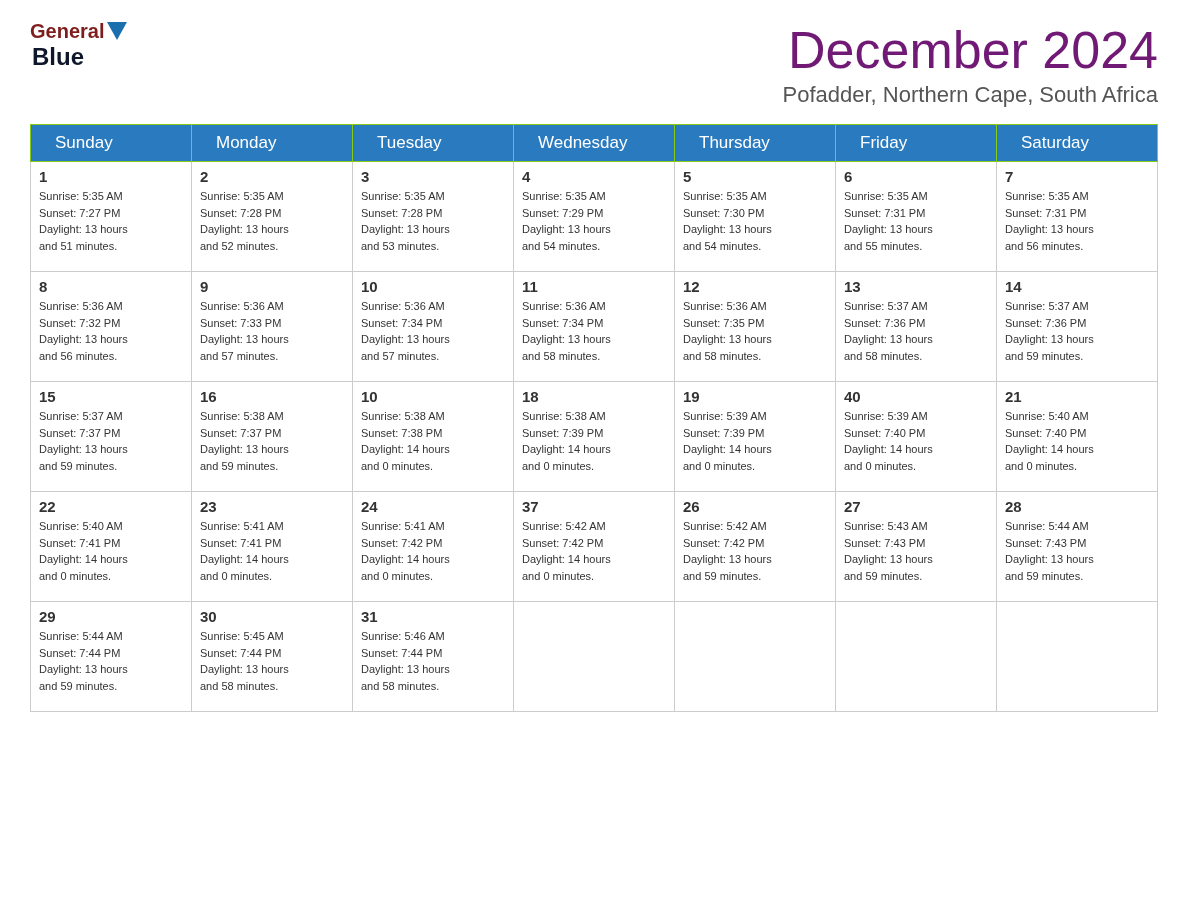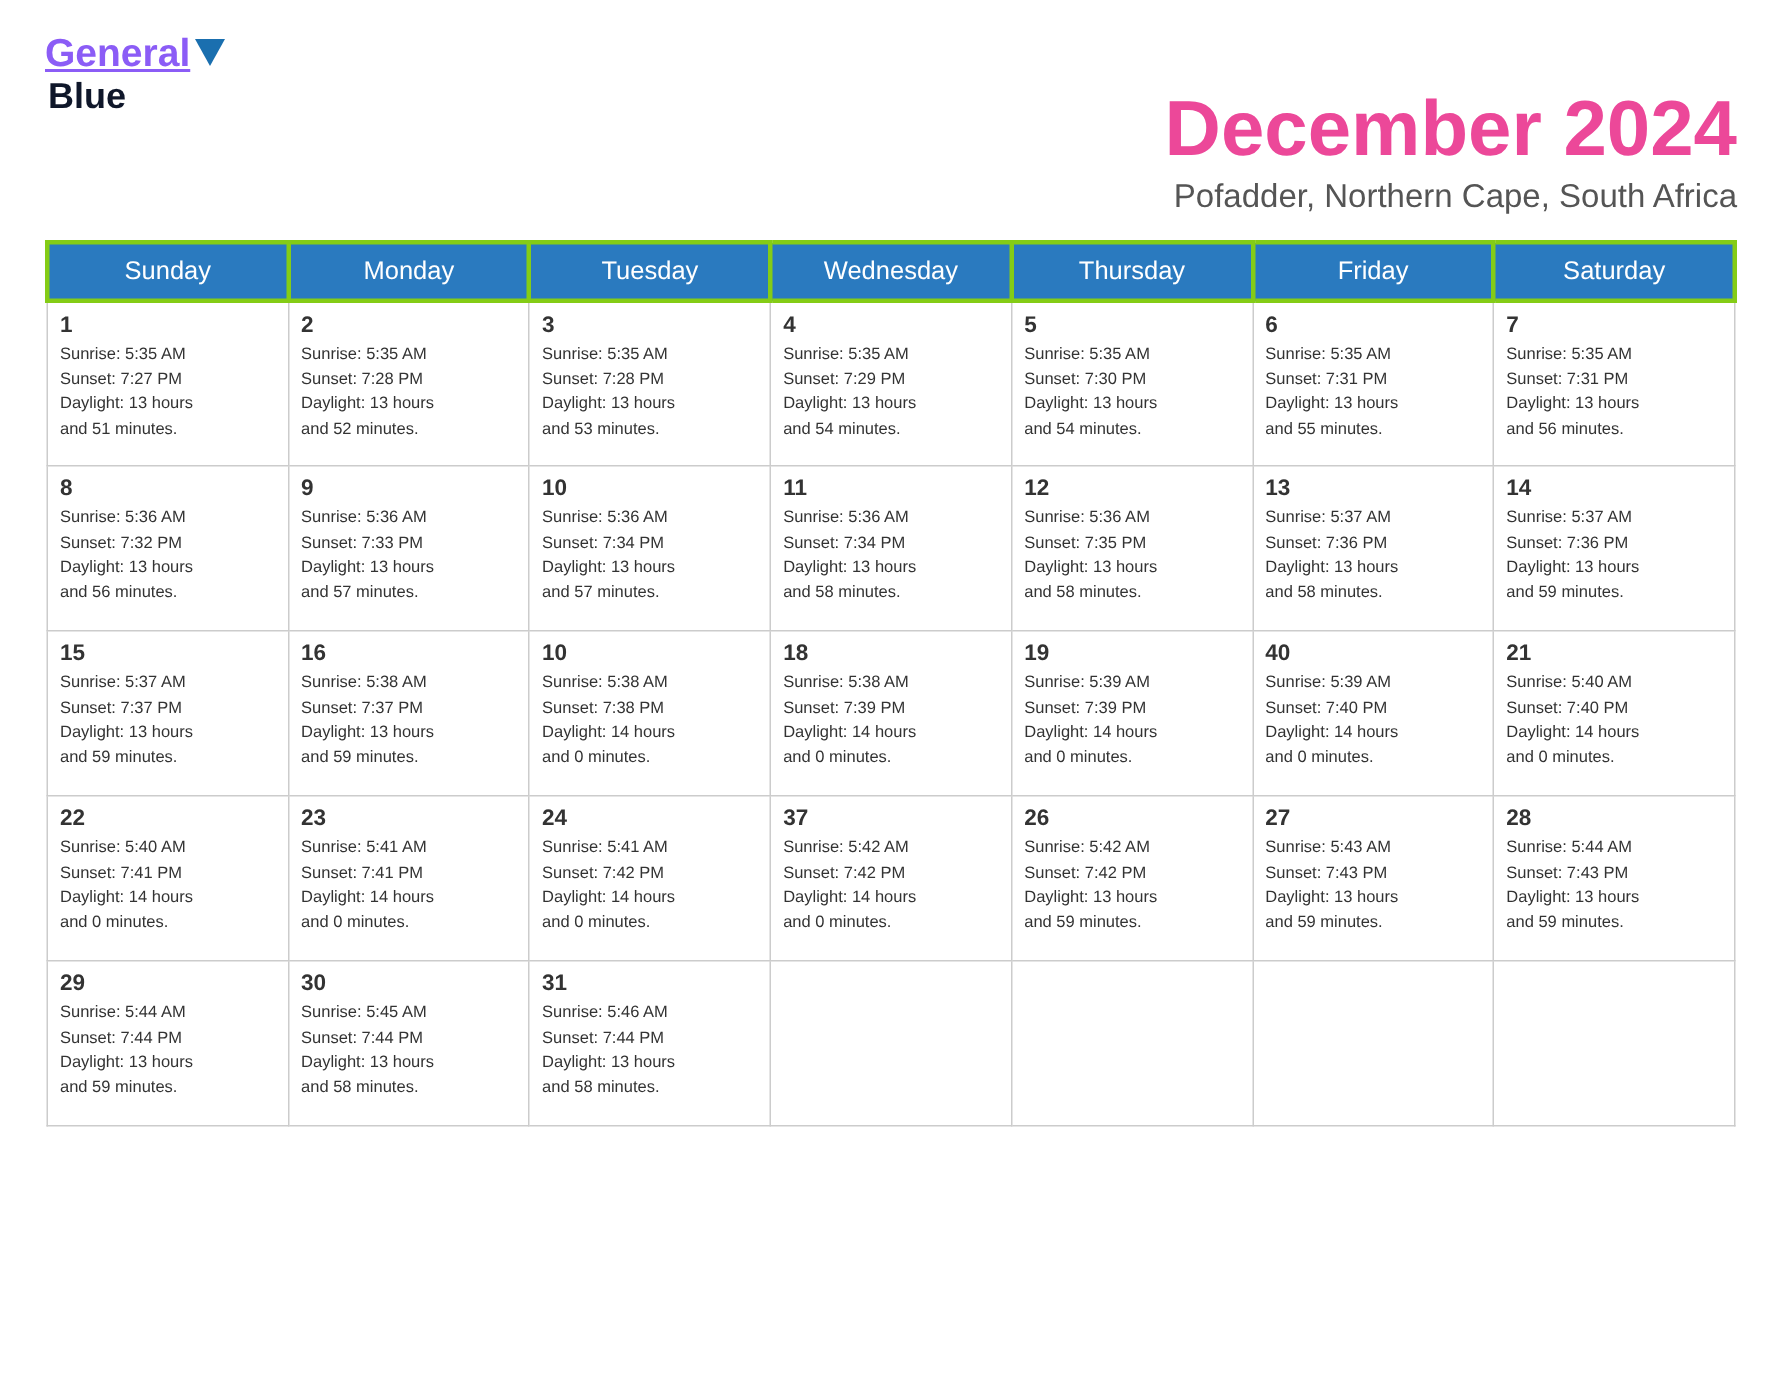--- a/index.html
+++ b/index.html
@@ -23,22 +23,22 @@
       width: 100%;
       border-collapse: collapse;
       table-layout: fixed;
     }
     thead tr th {
       background-color: #2a7abf;
       color: #fff;
       font-size: 17px;
       font-weight: normal;
       padding: 8px 24px;
-      text-align: center;
-      border: 3px solid #84cc16;
+      text-align: left;
+      border: 1px solid #84cc16;
     }
     tbody tr td {
       vertical-align: top;
       padding: 6px 8px;
       border: 1px solid #ccc;
       font-size: 13px;
       color: #333;
       min-height: 90px;
       height: 110px;
     }
@@ -77,29 +77,29 @@
     thead tr th:first-child {
       border-radius: 0;
     }
   </style>
 </head>
 <body>
 
 <div class="header">
   <div class="logo-wrapper">
     <div class="logo-row">
-      <span style="font-size:26px;font-weight:bold;color:#8b5cf6;text-decoration:underline;">General</span>
+      <span style="font-size:20px;font-weight:bold;color:#7f1d1d;">General</span>
       <svg width="20" height="20" viewBox="0 0 20 20" style="margin-left:3px;margin-top:0px;">
         <polygon points="0,0 20,0 10,18" fill="#1a6faf"></polygon>
       </svg>
     </div>
     <span style="font-size:24px;font-weight:bold;color:#0f172a;margin-left:2px;">Blue</span>
   </div>
   <div class="title-section">
-    <div style="font-size:52px;font-weight:bold;color:#ec4899;margin-top:36px;">December 2024</div>
+    <div style="font-size:52px;font-weight:normal;color:#701a75;">December 2024</div>
     <div style="font-size:22px;color:#555;margin-top:2px;text-align:right;">Pofadder, Northern Cape, South Africa</div>
   </div>
 </div>
 
 <table>
   <thead>
     <tr>
       <th>Sunday</th>
       <th>Monday</th>
       <th>Tuesday</th>

